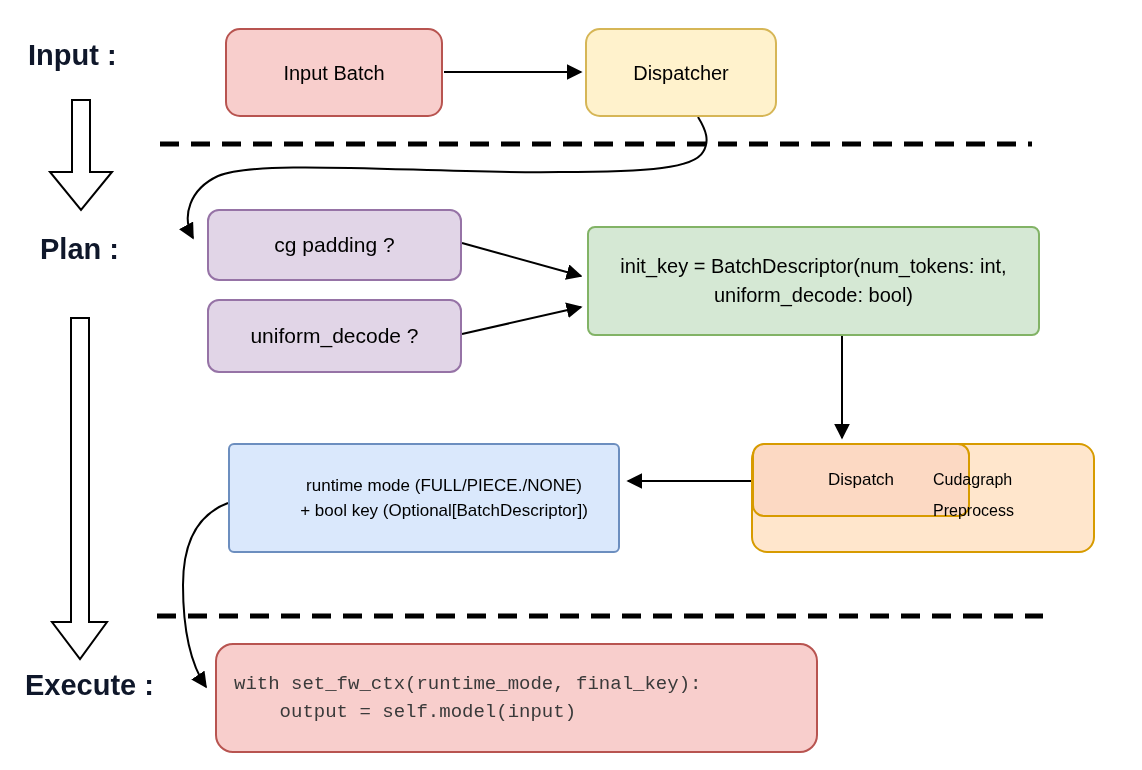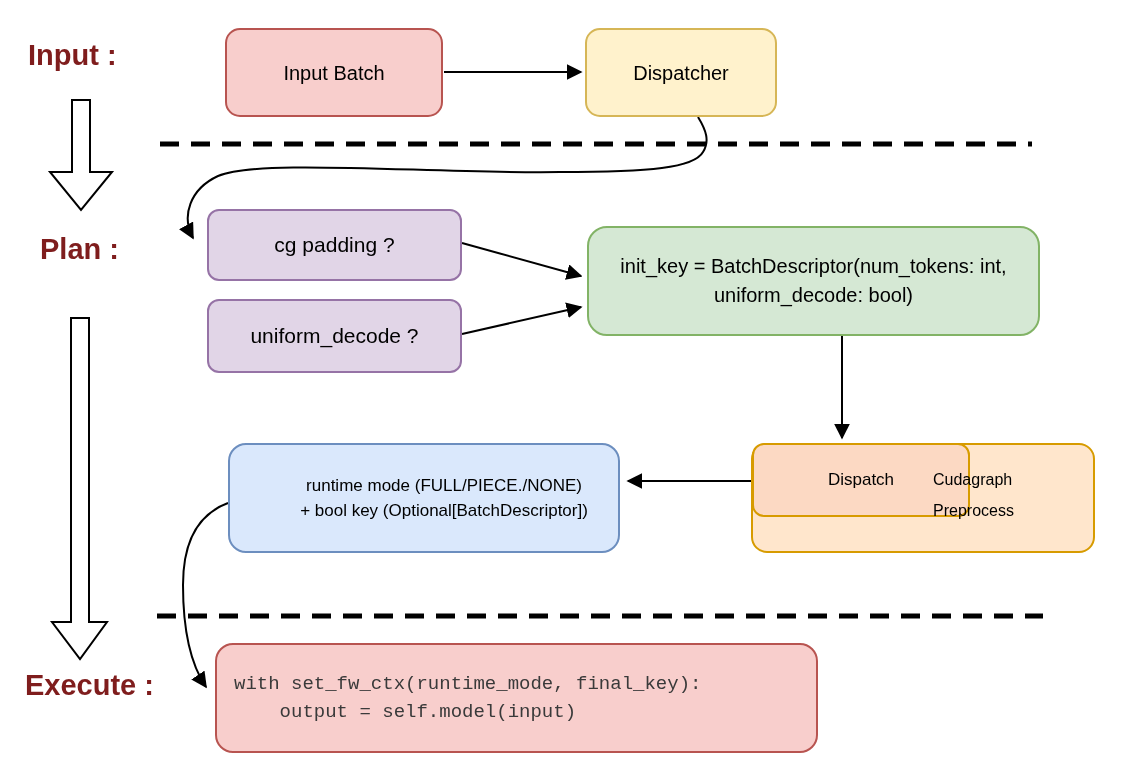--- a/index.html
+++ b/index.html
@@ -2,34 +2,34 @@
 <html><head>
 <meta charset="utf-8">
 <style>
   html,body{margin:0;padding:0;background:#ffffff;}
   #canvas{
     position:relative;width:1142px;height:770px;background:#ffffff;
     font-family:"Liberation Sans",sans-serif;color:#000;overflow:hidden;
   }
   #wires{position:absolute;left:0;top:0;width:1142px;height:770px;}
   .stage-label{
-    position:absolute;font-size:29px;font-weight:bold;color:#7f1d1d;
+    position:absolute;font-size:29px;font-weight:bold;color:#0f172a;
     line-height:34px;white-space:nowrap;
   }
   .node{
     position:absolute;box-sizing:border-box;display:flex;flex-direction:column;
     align-items:center;justify-content:center;text-align:center;line-height:1.3;
   }
   .node-red{background:#f8cecc;border:2px solid #b85450;border-radius:15px;}
   .node-yellow{background:#fff2cc;border:2px solid #d6b656;border-radius:15px;}
   .node-purple{background:#e1d5e7;border:2px solid #9673a6;border-radius:12px;justify-content:center;}
-  .node-green{background:#d5e8d4;border:2px solid #82b366;border-radius:20px;}
+  .node-green{background:#d5e8d4;border:2px solid #82b366;border-radius:8px;}
   .node-orange-outer{background:#ffe6cc;border:2px solid #d79b00;border-radius:16px;}
   .node-orange-inner{background:#fcd9c3;border:2px solid #d79b00;border-radius:12px;}
-  .node-blue{background:#dae8fc;border:2px solid #6c8ebf;border-radius:18px;padding-left:40px;}
+  .node-blue{background:#dae8fc;border:2px solid #6c8ebf;border-radius:6px;padding-left:40px;}
 
   #input-batch{left:225px;top:28px;width:218px;height:89px;font-size:20px;}
   #preprocess{left:585px;top:28px;width:192px;height:89px;font-size:20px;}
   #cg-padding{left:207px;top:209px;width:255px;height:72px;font-size:21px;}
   #uniform-decode{left:207px;top:299px;width:255px;height:74px;font-size:21px;}
   #init-key{left:587px;top:226px;width:453px;height:110px;font-size:20px;line-height:29px;}
   #cudagraph-outer{left:751px;top:443px;width:344px;height:110px;}
   #dispatch{left:752px;top:443px;width:218px;height:74px;font-size:17px;}
   #dispatcher-label{
     position:absolute;left:933px;top:464px;width:162px;

